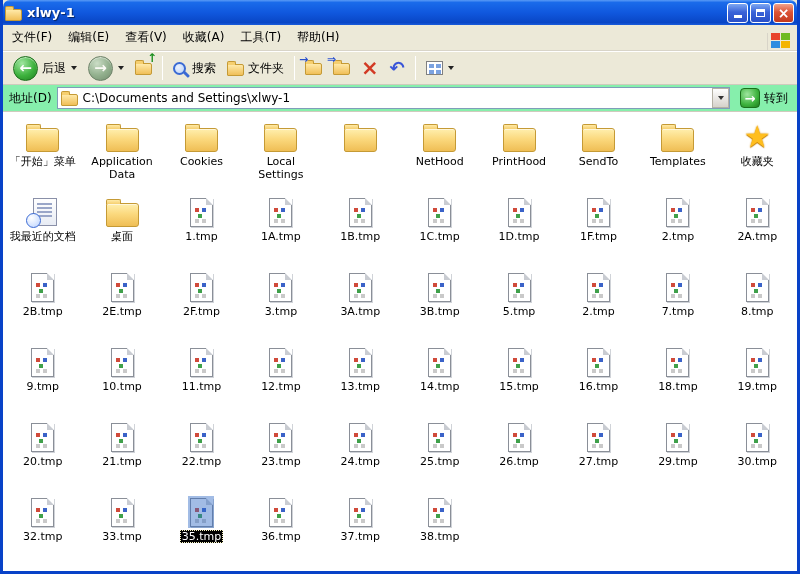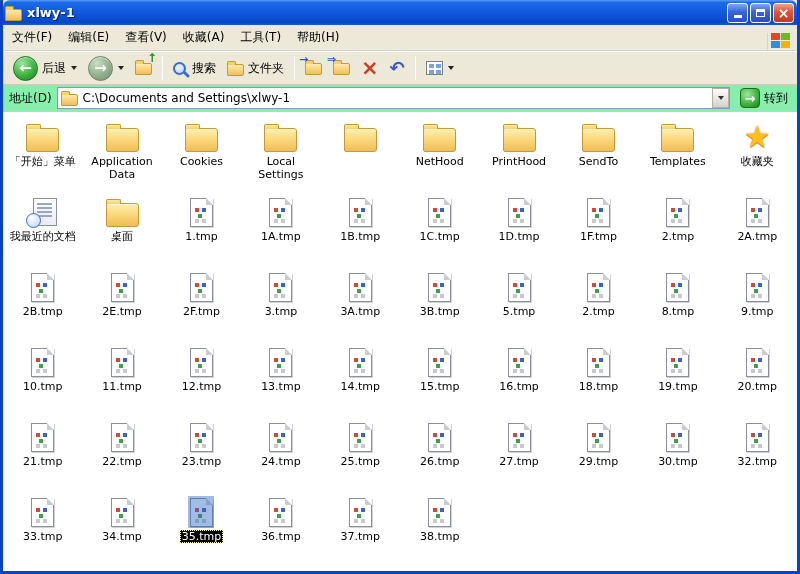--- a/index.html
+++ b/index.html
@@ -378,20 +378,26 @@
     <div class="file-label">5.tmp</div>
   </div>
 
   <div class="file-item">
     <div class="icon-wrap">
       <span class="icon icon-doc"></span>
     </div>
     <div class="file-label">2.tmp</div>
   </div>
 
+  <div class="file-item">
+    <div class="icon-wrap">
+      <span class="icon icon-doc"></span>
+    </div>
+    <div class="file-label">7.tmp</div>
+  </div>
 
   <div class="file-item">
     <div class="icon-wrap">
       <span class="icon icon-doc"></span>
     </div>
     <div class="file-label">8.tmp</div>
   </div>
 
   <div class="file-item">
     <div class="icon-wrap">
@@ -541,26 +547,20 @@
     <div class="file-label">32.tmp</div>
   </div>
 
   <div class="file-item">
     <div class="icon-wrap">
       <span class="icon icon-doc"></span>
     </div>
     <div class="file-label">33.tmp</div>
   </div>
 
-  <div class="file-item">
-    <div class="icon-wrap">
-      <span class="icon icon-doc"></span>
-    </div>
-    <div class="file-label">34.tmp</div>
-  </div>
 
   <div class="file-item selected">
     <div class="icon-wrap">
       <span class="icon icon-doc"></span>
     </div>
     <div class="file-label">35.tmp</div>
   </div>
 
   <div class="file-item">
     <div class="icon-wrap">

